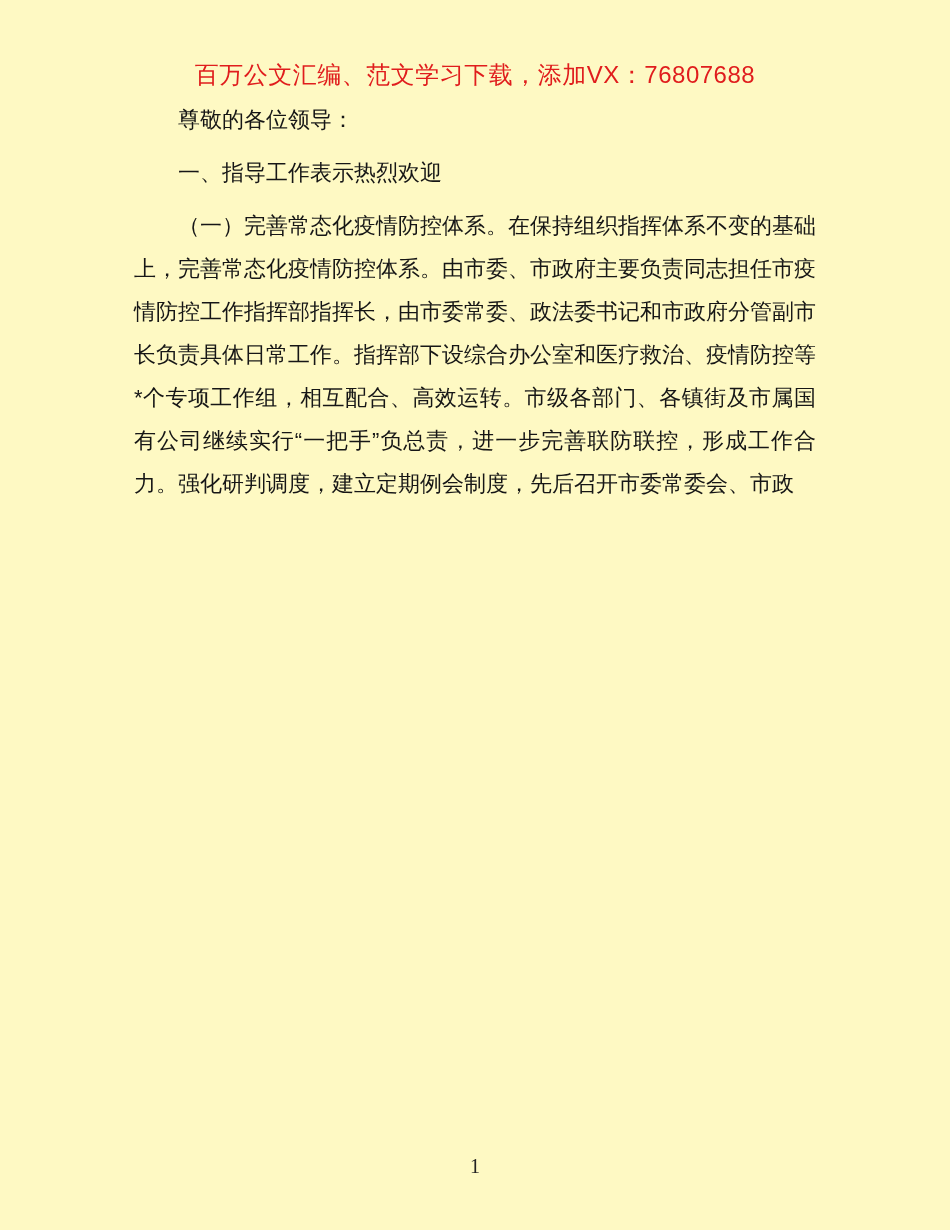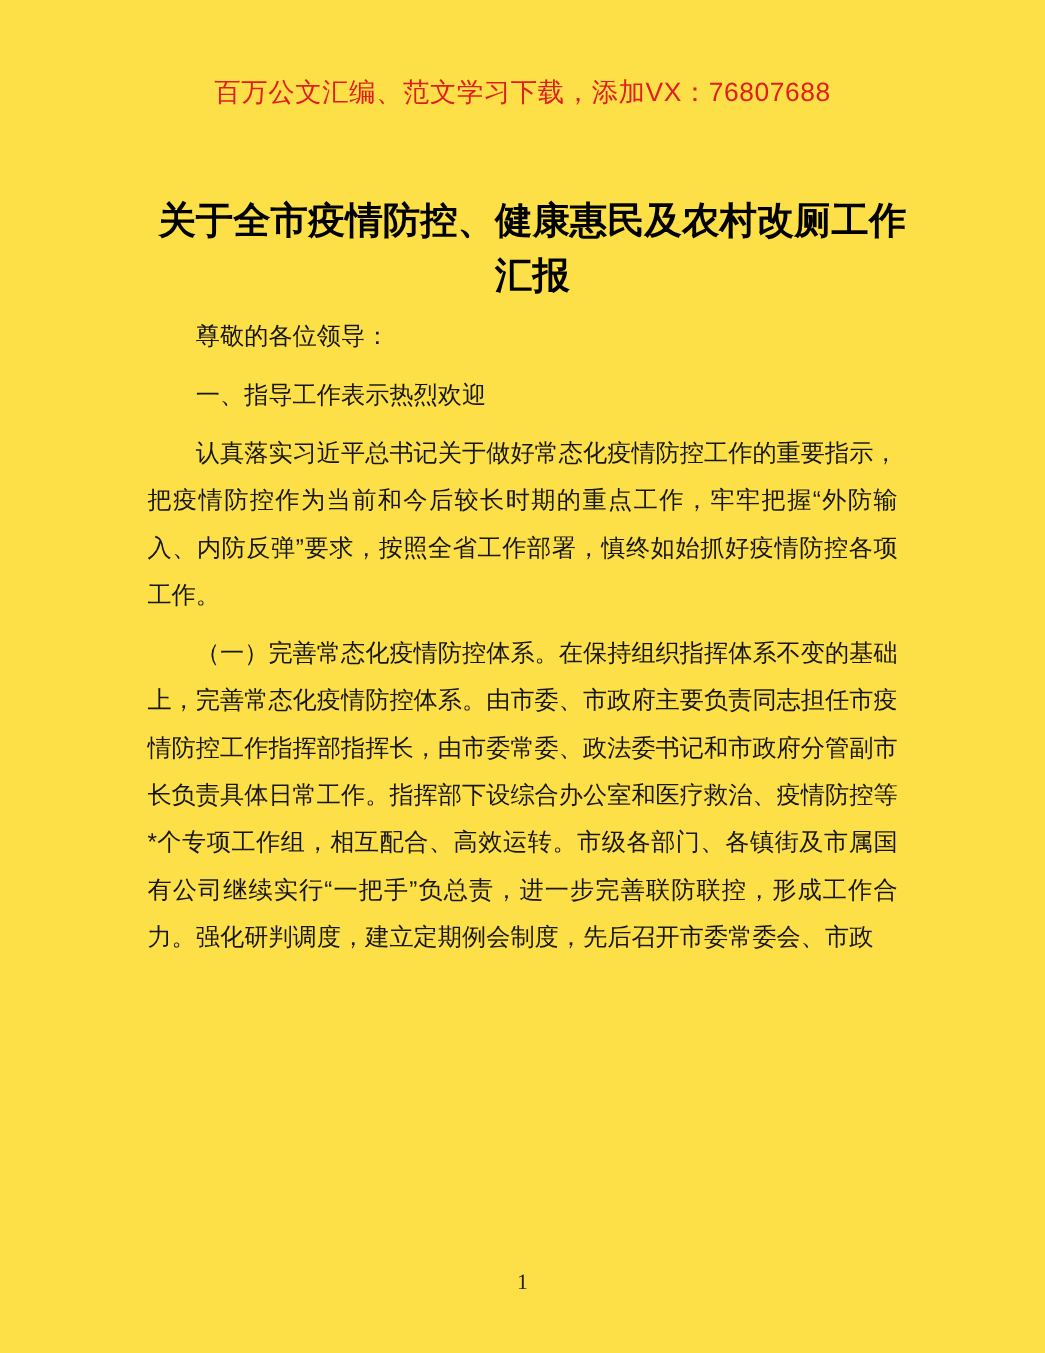--- a/index.html
+++ b/index.html
@@ -11,23 +11,23 @@
     width: 950px;
     height: 1230px;
     position: relative;
     overflow: hidden;
     font-family: "Liberation Sans", sans-serif;
     color: #161616;
   }
   .page {
     position: absolute;
     inset: 0;
-    padding: 18px 134px;
+    padding: 8px 134px;
     box-sizing: border-box;
-    background: #fde047;
+    background: #fef9c3;
   }
   .promo {
     margin-top: 52px;
     height: 30px;
     line-height: 30px;
     text-align: center;
     font-size: 24px;
     font-weight: 400;
     letter-spacing: 0.5px;
     white-space: nowrap;
@@ -65,24 +65,22 @@
     color: #222222;
   }
 </style>
 </head>
 <body>
 
 <div class="page">
 
   <div class="promo" style="color: rgb(224, 29, 29);">百万公文汇编、范文学习下载，添加VX：76807688</div>
 
-  <h1 class="doc-title">关于全市疫情防控、健康惠民及农村改厕工作汇报</h1>
 
   <div class="doc-body">
     <p class="para">尊敬的各位领导：</p>
     <p class="para">一、指导工作表示热烈欢迎</p>
-    <p class="para">认真落实习近平总书记关于做好常态化疫情防控工作的重要指示，把疫情防控作为当前和今后较长时期的重点工作，牢牢把握“外防输入、内防反弹”要求，按照全省工作部署，慎终如始抓好疫情防控各项工作。</p>
     <p class="para">（一）完善常态化疫情防控体系。在保持组织指挥体系不变的基础上，完善常态化疫情防控体系。由市委、市政府主要负责同志担任市疫情防控工作指挥部指挥长，由市委常委、政法委书记和市政府分管副市长负责具体日常工作。指挥部下设综合办公室和医疗救治、疫情防控等*个专项工作组，相互配合、高效运转。市级各部门、各镇街及市属国有公司继续实行“一把手”负总责，进一步完善联防联控，形成工作合力。强化研判调度，建立定期例会制度，先后召开市委常委会、市政</p>
   </div>
 
   <div class="page-number">1</div>
 
 </div>
 
 </body></html>

